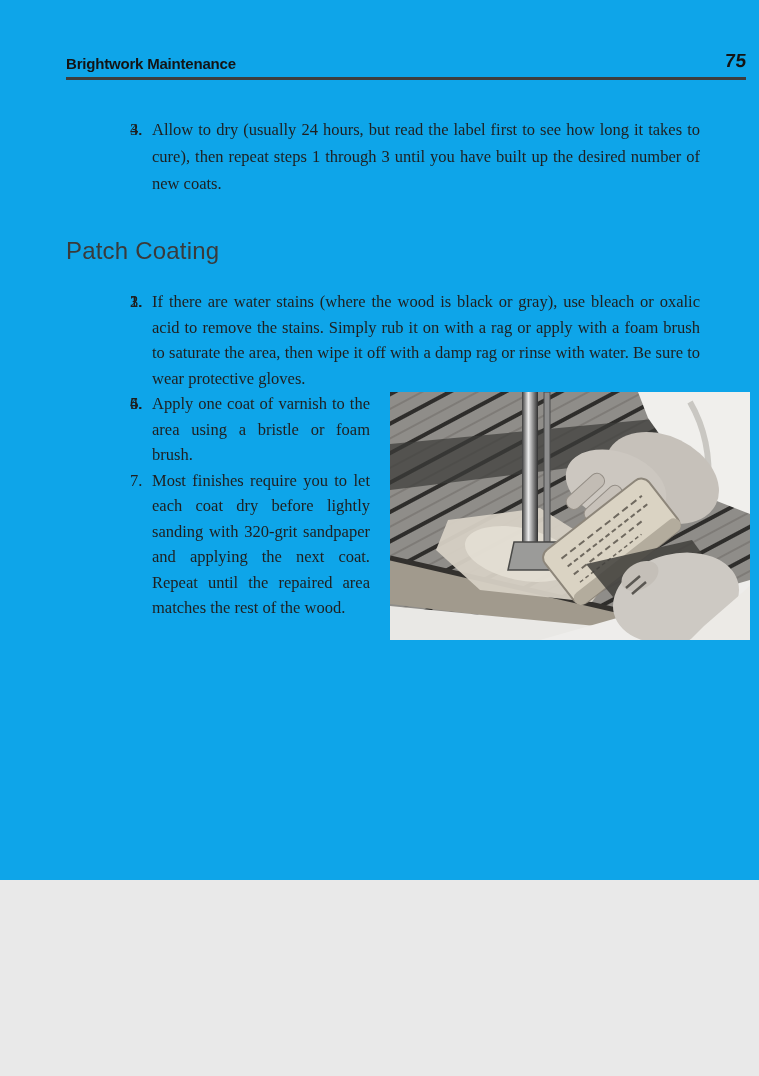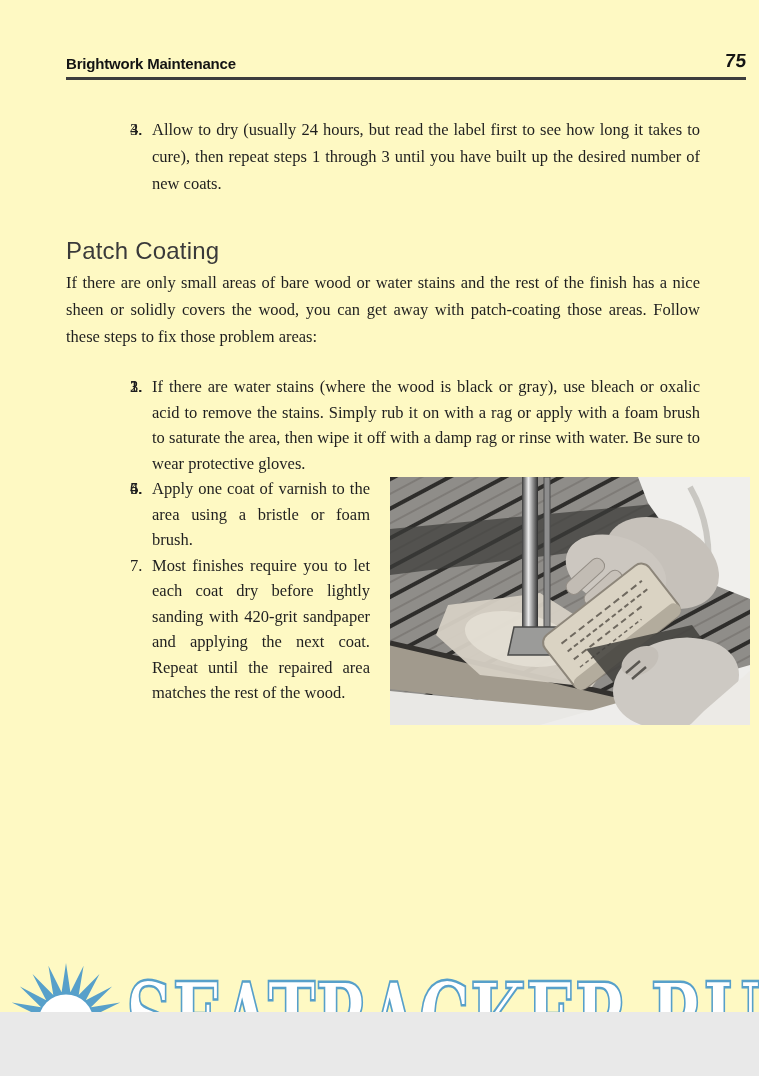--- a/index.html
+++ b/index.html
@@ -1,18 +1,18 @@
 <!DOCTYPE html>
 <html><head>
 <meta charset="utf-8">
 <style>
   html,body{margin:0;padding:0;background:#e9e9e9;}
   .page{
-    position:relative;width:759px;height:1012px;margin:0 auto;
-    background:#fef9c3;overflow:hidden;
+    position:relative;width:759px;height:880px;margin:0 auto;
+    background:#0ea5e9;overflow:hidden;
     font-family:"Liberation Serif",serif;color:#1f1f1f;
   }
   
   .page-header{
     display:flex;justify-content:space-between;align-items:flex-end;
     margin:50px 13px 0 66px;
     padding-bottom:5px;border-bottom:3px solid #3d3d3d;
   }
   .running-head{
     font-family:"Liberation Sans",sans-serif;font-weight:700;
@@ -68,21 +68,20 @@
       <li>
         <span class="num">3.</span>
       </li>
       <li>
         <span class="num">4.</span>
         <span>Allow to dry (usually 24 hours, but read the label first to see how long it takes to cure), then repeat steps 1 through 3 until you have built up the desired number of new coats.</span>
       </li>
     </ol>
 
     <h2 class="section-heading">Patch Coating</h2>
-    <p class="section-intro">If there are only small areas of bare wood or water stains and the rest of the finish has a nice sheen or solidly covers the wood, you can get away with patch-coating those areas. Follow these steps to fix those problem areas:</p>
 
     <ol class="steps main-steps">
       <li>
         <span class="num">1.</span>
       </li>
       <li>
         <span class="num">2.</span>
       </li>
       <li>
         <span class="num">3.</span>
@@ -157,21 +156,21 @@
       </li>
       <li>
         <span class="num">5.</span>
       </li>
       <li>
         <span class="num">6.</span>
         <span>Apply one coat of varnish to the area using a bristle or foam brush.</span>
       </li>
       <li>
         <span class="num">7.</span>
-        <span>Most finishes require you to let each coat dry before lightly sanding with 420-grit sandpaper and applying the next coat. Repeat until the repaired area matches the rest of the wood.</span>
+        <span>Most finishes require you to let each coat dry before lightly sanding with 320-grit sandpaper and applying the next coat. Repeat until the repaired area matches the rest of the wood.</span>
       </li>
     </ol>
 
   </main>
 
   <div class="watermark">
     <svg width="759" height="128" viewBox="0 0 759 128">
       <defs>
         <linearGradient id="wm-grad" x1="0" y1="0" x2="0" y2="1">
           <stop offset="0" stop-color="#ffffff"></stop>

